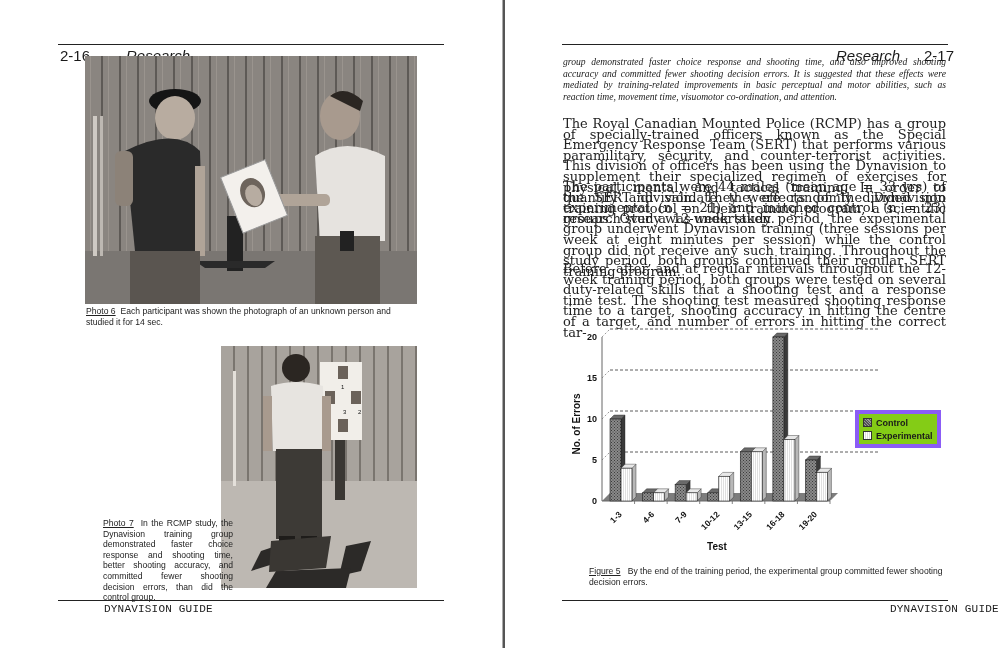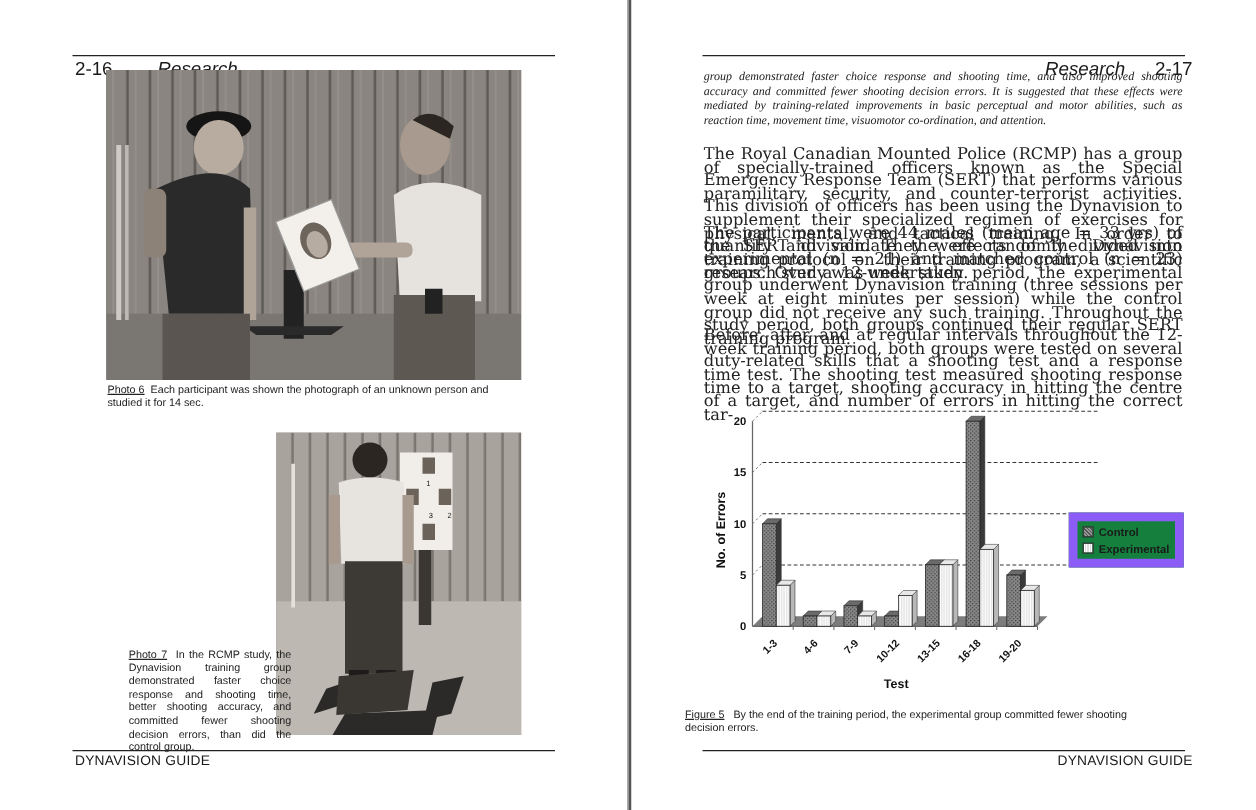--- a/index.html
+++ b/index.html
@@ -4,32 +4,32 @@
 <style>
   html, body { margin: 0; padding: 0; }
   body {
     width: 1005px; height: 648px; background: #ffffff; position: relative; overflow: hidden;
     font-family: "Liberation Sans", sans-serif; color: #1a1a1a;
   }
   .page-divider { position: absolute; left: 502px; top: 0; width: 2px; height: 648px; background: #555; border-left: 1px solid #aaa; }
   .hdr { position: absolute; font-size: 15px; margin-top: 20px; }
   .hdr-rule { position: absolute; height: 1px; background: #222; }
   .serif-i { font-family: Liberation Sans, sans-serif; font-style: italic; }
-  .footer { position: absolute; font-family: Liberation Sans, sans-serif; font-size: 11px; letter-spacing: 0.2px; }
+  .footer { position: absolute; font-family: Liberation Mono, monospace; font-size: 11px; letter-spacing: 0.2px; margin-left: 44px; }
 
   .photo { position: absolute; overflow: hidden; background: #6d6a66; }
   .caption { position: absolute; font-size: 8.6px; line-height: 10.6px; color: #222; }
   .caption u { }
 
   .body-text { position: absolute; font-family: "DejaVu Serif", serif; font-size: 13px; line-height: 10.6px; text-align: justify; color: #222; }
   .italic-para { position: absolute; font-family: "Liberation Serif", serif; font-style: italic; font-size: 9.6px; line-height: 11.6px; text-align: justify; color: #222; }
 
   .chart { position: absolute; left: 560px; top: 322px; width: 400px; height: 240px; }
   .chart-text { font-family: "Liberation Sans", sans-serif; font-weight: bold; fill: #111; }
-  .legend { position: absolute; left: 855px; top: 410px; border: 7px solid #8b5cf6; background: #15803d; padding: 2px 4px; font-size: 9px; font-weight: bold; }
+  .legend { position: absolute; left: 855px; top: 410px; border: 4px solid #8b5cf6; background: #84cc16; padding: 2px 4px; font-size: 9px; font-weight: bold; }
   .legend-item { display: flex; align-items: center; height: 13px; }
   .legend-swatch { width: 7px; height: 7px; border: 1px solid #333; margin-right: 4px; }
   .sw-control { background: repeating-linear-gradient(45deg, #555 0 1px, #999 1px 2px); }
   .sw-exp { background: repeating-linear-gradient(90deg, #fff 0 1px, #ddd 1px 2px); }
 </style>
 </head>
 <body>
 
 <div>
   <span class="hdr" style="left:60px; top:27px;">2-16</span>
@@ -266,20 +266,20 @@
     <div class="legend-item">
       <span class="legend-swatch sw-control"></span>
       <span>Control</span>
     </div>
     <div class="legend-item">
       <span class="legend-swatch sw-exp"></span>
       <span>Experimental</span>
     </div>
   </div>
 
-  <div class="caption" style="left:548px; top:566px; width:385px;">
+  <div class="caption" style="left:589px; top:566px; width:385px;">
     <u>Figure 5</u>&nbsp;&nbsp;
     <span>By the end of the training period, the experimental group committed fewer shooting decision errors.</span>
   </div>
 
   <div class="hdr-rule" style="left:562px; top:600px; width:386px;"></div>
   <span class="footer" style="left:846px; top:603px;">DYNAVISION GUIDE</span>
 </div>
 
 </body></html>

